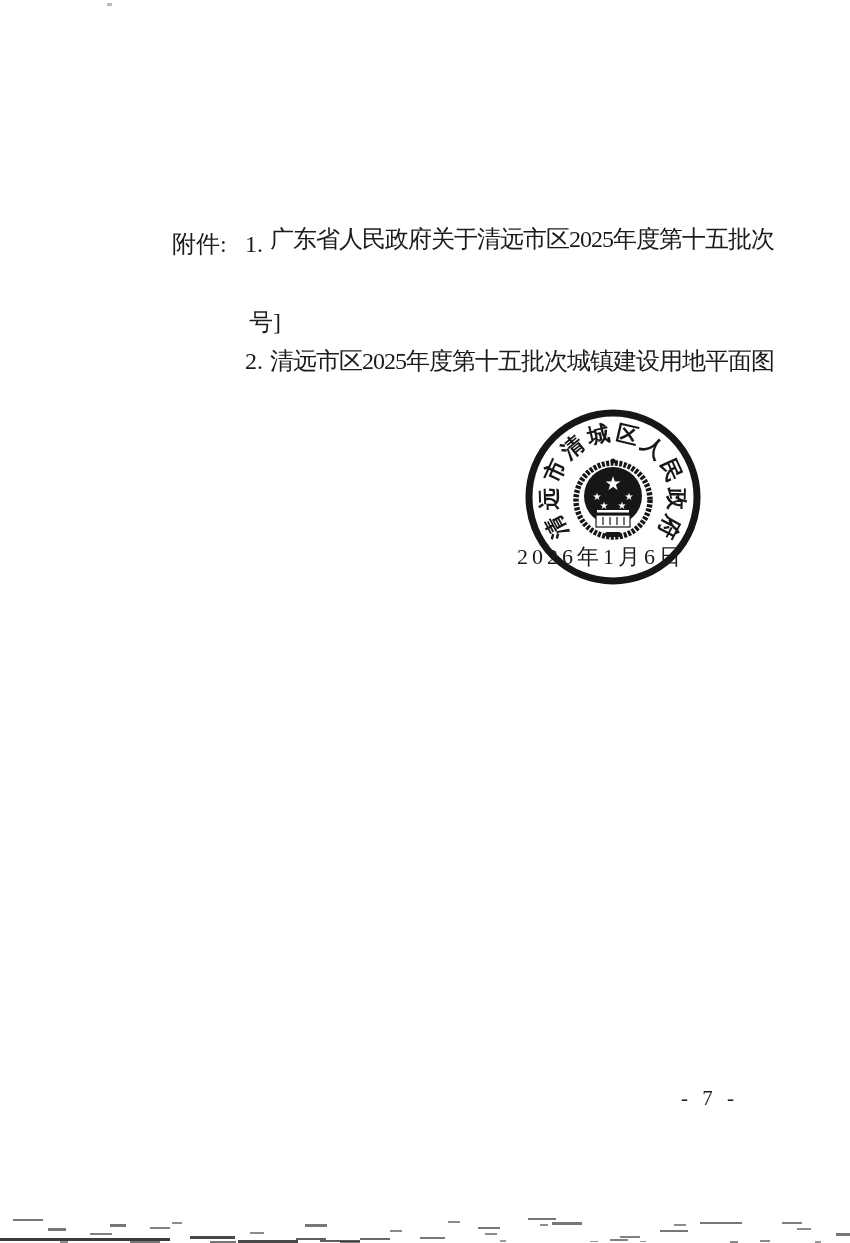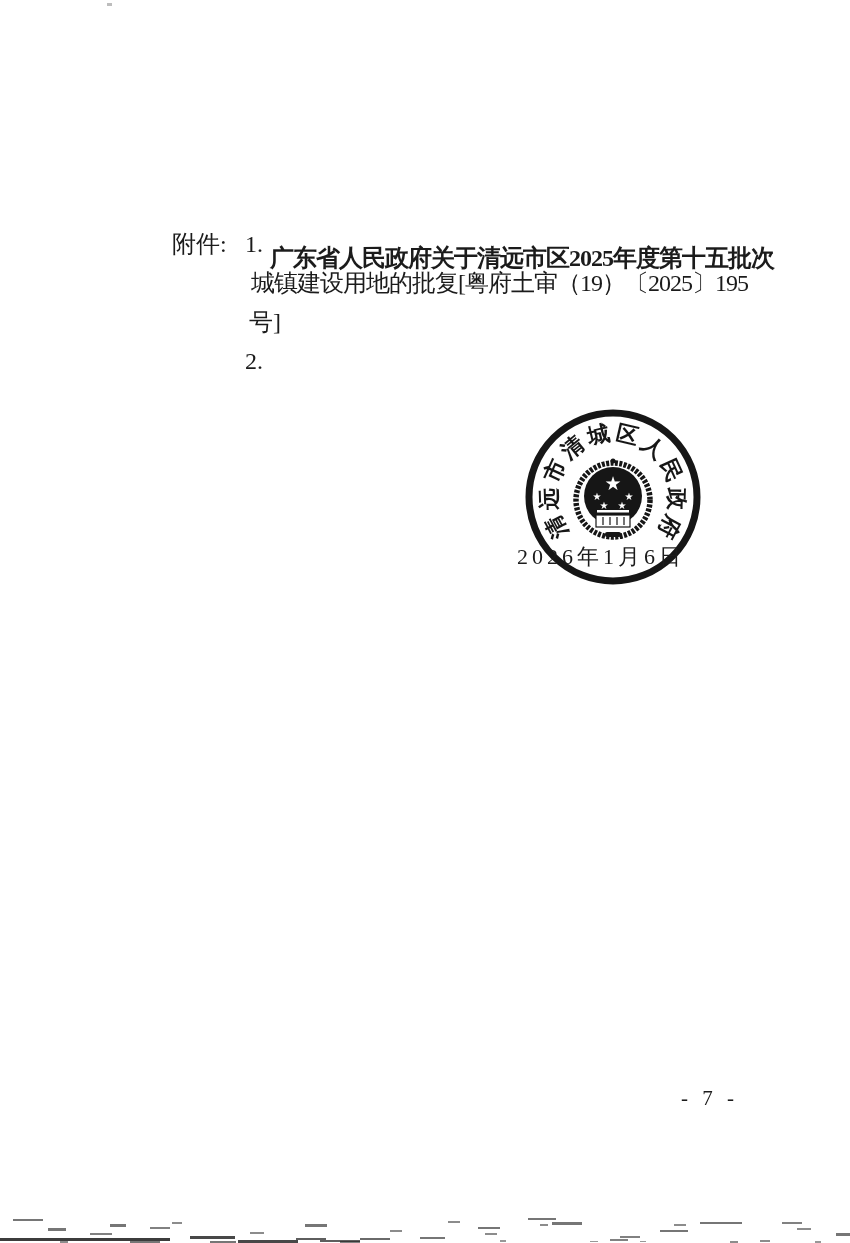--- a/index.html
+++ b/index.html
@@ -17,21 +17,21 @@
   }
   .t {
     position: absolute;
     white-space: nowrap;
     font-size: 24px;
     line-height: 1.1;
     color: var(--text-ink);
   }
   .attach-label   { left: 172px; top: 231px; }
   .item1-number   { left: 245px; top: 231px; }
-  .item1-line1    { left: 270px; top: 245px; letter-spacing: -1px; font-weight: bold; }
+  .item1-line1    { left: 270px; top: 226px; letter-spacing: -1px; }
   .item1-line2    { left: 251px; top: 270px; letter-spacing: -1px; }
   .item1-line3    { left: 249px; top: 309px; }
   .item2-number   { left: 245px; top: 348px; }
   .item2-line1    { left: 270px; top: 348px; letter-spacing: -1px; }
 
   .authority-name {
     left: 497px; top: 512px;
     font-size: 21px; letter-spacing: 0.5px;
     z-index: 3;
   }
@@ -70,23 +70,23 @@
 </head>
 <body>
 
 <div class="page">
 
   <div class="speck"></div>
 
   <div class="t attach-label">附件:</div>
   <div class="t item1-number">1.</div>
   <div class="t item1-line1">广东省人民政府关于清远市区2025年度第十五批次</div>
-  <div class="t item1-line2">城镇建设用地的批复[粤府土审（19）〔2025〕195</div>
   <div class="t item1-line3">号]</div>
   <div class="t item2-number">2.</div>
+  <div class="t item2-line1">清远市区2025年度第十五批次城镇建设用地平面图</div>
 
   <div class="seal">
     <svg viewBox="0 0 184 184" xmlns="http://www.w3.org/2000/svg">
 
       <circle cx="92" cy="92" r="84" fill="none" stroke="var(--seal-ink)" stroke-width="7"></circle>
 
       <g id="seal-arc">
           <text x="35.491354057028666" y="122.046180018297" transform="rotate(-118 35.491354057028666 122.046180018297)" text-anchor="middle" dominant-baseline="central" class="seal-char">清</text>
           <text x="28.03080525561913" y="93.98547821833304" transform="rotate(-91.77777777777777 28.03080525561913 93.98547821833304)" text-anchor="middle" dominant-baseline="central" class="seal-char">远</text>
           <text x="33.73677177816662" y="65.51611363167109" transform="rotate(-65.55555555555556 33.73677177816662 65.51611363167109)" text-anchor="middle" dominant-baseline="central" class="seal-char">市</text>

